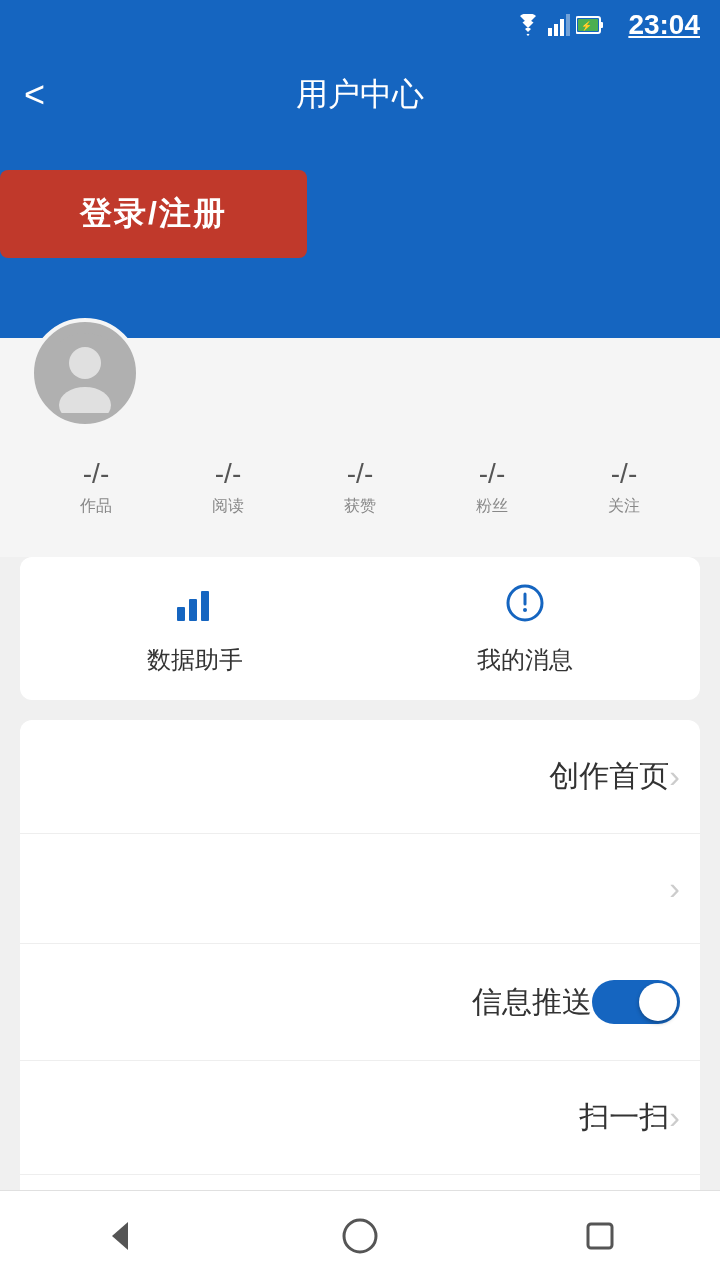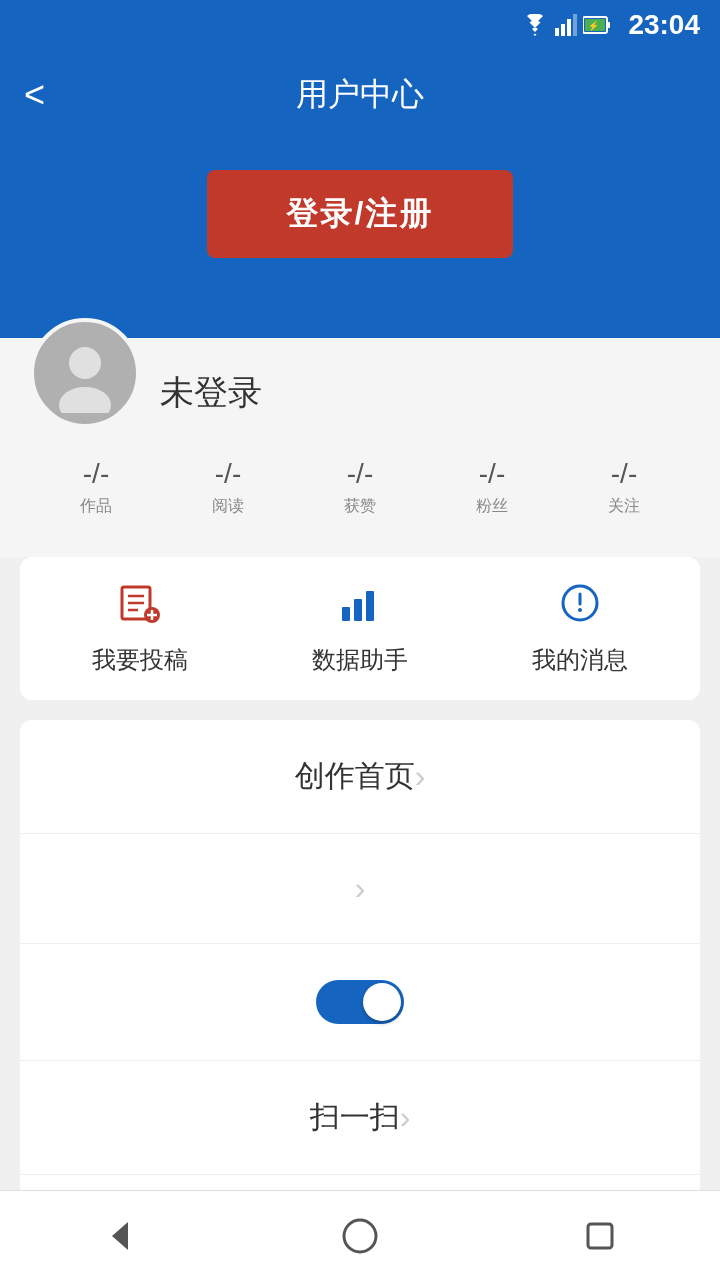--- a/index.html
+++ b/index.html
@@ -25,21 +25,22 @@
     }
     .status-bar .icons {
       display: flex;
       align-items: center;
       gap: 6px;
     }
     .status-bar .time {
       font-size: 28px;
       font-weight: bold;
       color: #fff;
-      margin-left: 9px;
+      margin-left: 16px;
+      text-decoration: underline;
     }
 
     
     .header {
       width: 720px;
       height: 90px;
       background: #1565c0;
       display: flex;
       align-items: center;
       justify-content: center;
@@ -58,21 +59,21 @@
       font-weight: 500;
     }
 
     
     .hero {
       width: 720px;
       background: #1565c0;
       padding: 30px 0 80px 0;
       display: flex;
       align-items: center;
-      justify-content: center;
+      justify-content: flex-start;
     }
     .login-btn {
       background: #c0392b;
       color: #fff;
       font-size: 32px;
       font-weight: bold;
       padding: 22px 80px;
       border-radius: 8px;
       border: none;
       cursor: pointer;
@@ -165,21 +166,21 @@
     
     .menu-card {
       background: #fff;
       border-radius: 12px;
       margin: 0 20px 20px 20px;
       overflow: hidden;
     }
     .menu-item {
       display: flex;
       align-items: center;
-      justify-content: center;
+      justify-content: flex-end;
       padding: 36px 20px;
       border-bottom: 1px solid #eee;
       cursor: pointer;
     }
     .menu-item:last-child {
       border-bottom: none;
     }
     .menu-label {
       font-size: 30px;
       color: #333;
@@ -285,21 +286,20 @@
 
 <div class="profile-section">
   <div class="profile-top">
     <div class="avatar">
       <svg viewBox="0 0 80 80" fill="none" xmlns="http://www.w3.org/2000/svg">
         <circle cx="40" cy="40" r="40" fill="#b0b0b0"></circle>
         <circle cx="40" cy="30" r="16" fill="#e0e0e0"></circle>
         <ellipse cx="40" cy="72" rx="26" ry="18" fill="#e0e0e0"></ellipse>
       </svg>
     </div>
-    <span class="username">未登录</span>
   </div>
 
   <div class="stats-row">
     <div class="stat-item">
       <span class="stat-value">-/-</span>
       <span class="stat-label">作品</span>
     </div>
     <div class="stat-item">
       <span class="stat-value">-/-</span>
       <span class="stat-label">阅读</span>
@@ -314,34 +314,20 @@
     </div>
     <div class="stat-item">
       <span class="stat-value">-/-</span>
       <span class="stat-label">关注</span>
     </div>
   </div>
 </div>
 
 <div class="action-card">
 
-  <div class="action-item">
-    <span class="action-icon icon-red">
-      <svg width="44" height="44" viewBox="0 0 44 44" fill="none">
-        <rect x="4" y="6" width="28" height="32" rx="2" stroke="#c0392b" stroke-width="3" fill="none"></rect>
-        <line x1="10" y1="15" x2="26" y2="15" stroke="#c0392b" stroke-width="2.5"></line>
-        <line x1="10" y1="22" x2="26" y2="22" stroke="#c0392b" stroke-width="2.5"></line>
-        <line x1="10" y1="29" x2="20" y2="29" stroke="#c0392b" stroke-width="2.5"></line>
-        <circle cx="34" cy="34" r="8" fill="#c0392b"></circle>
-        <line x1="34" y1="29" x2="34" y2="39" stroke="white" stroke-width="2.5"></line>
-        <line x1="29" y1="34" x2="39" y2="34" stroke="white" stroke-width="2.5"></line>
-      </svg>
-    </span>
-    <span class="action-label">我要投稿</span>
-  </div>
 
 
   <div class="action-item">
     <span class="action-icon icon-blue">
       <svg width="44" height="44" viewBox="0 0 44 44" fill="none">
         <rect x="4" y="26" width="8" height="14" rx="1" fill="#1565c0"></rect>
         <rect x="16" y="18" width="8" height="22" rx="1" fill="#1565c0"></rect>
         <rect x="28" y="10" width="8" height="30" rx="1" fill="#1565c0"></rect>
         <rect x="6" y="30" width="4" height="8" fill="#1565c0" opacity="0"></rect>
       </svg>
@@ -370,20 +356,21 @@
     </div>
   </div>
 
   <div class="menu-item">
     <div class="menu-right">
       <span class="chevron">›</span>
     </div>
   </div>
 
   <div class="menu-item">
+    <span class="menu-label">信息推送</span>
     <div class="menu-right">
       <div class="toggle">
         <div class="toggle-knob"></div>
       </div>
     </div>
   </div>
 
   <div class="menu-item">
     <span class="menu-label">扫一扫</span>
     <div class="menu-right">

